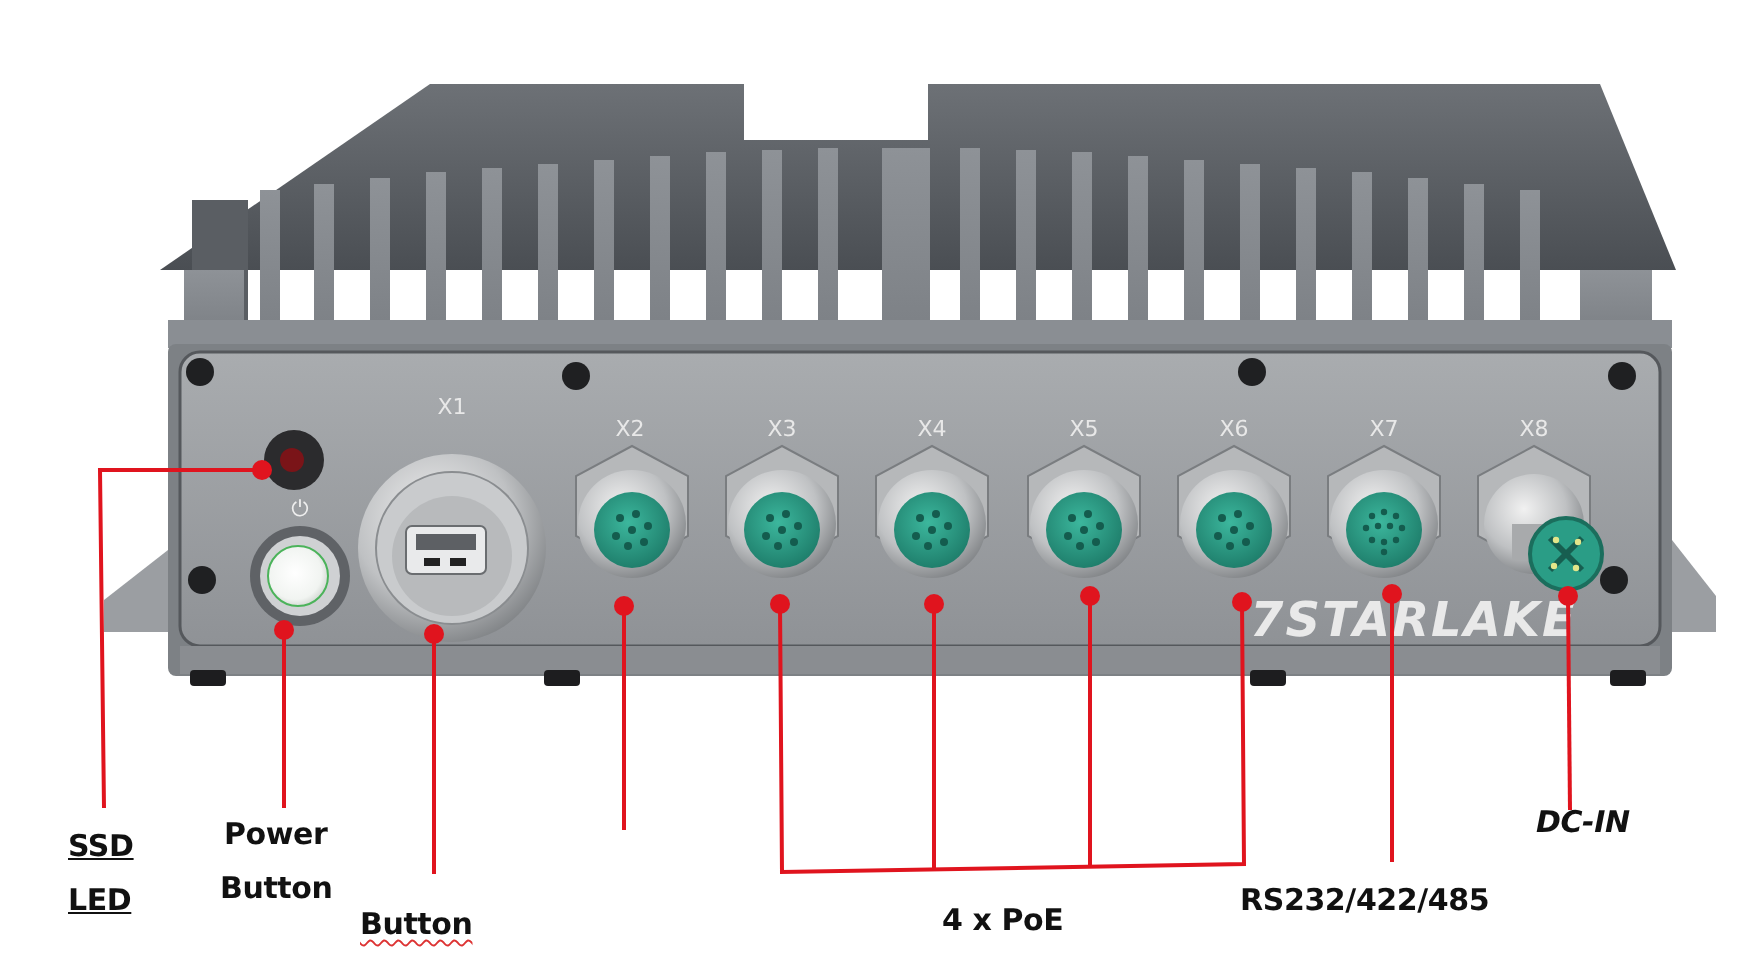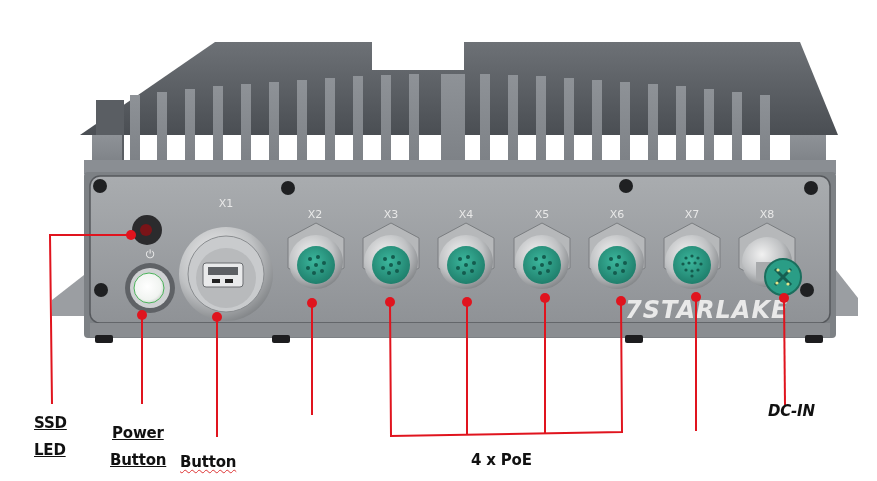--- a/index.html
+++ b/index.html
@@ -275,20 +275,21 @@
       <circle cx="696" cy="297" r="5"></circle>
       <circle cx="784" cy="298" r="5"></circle>
     </g>
   </svg>
 
   
   <div class="label" style="left:34px; top:410px;text-decoration:underline;">
     <div>SSD</div>
     <div>LED</div>
   </div>
-  <div class="label" style="left:110px; top:420px;text-decoration:underline;">
+  <div class="label" style="left:110px; top:404px;">
     <div style="padding-left:2px;">Power</div>
     <div>Button</div>
   </div>
   <div class="label squiggle" style="left:180px; top:449px;">Button</div>
   <div class="label" style="left:471px; top:447px;">4 x PoE</div>
+  <div class="label" style="left:620px; top:437px;">RS232/422/485</div>
   <div class="label" style="left:768px; top:398px;font-style:italic;">DC-IN</div>
 </div>
 
 </body></html>

